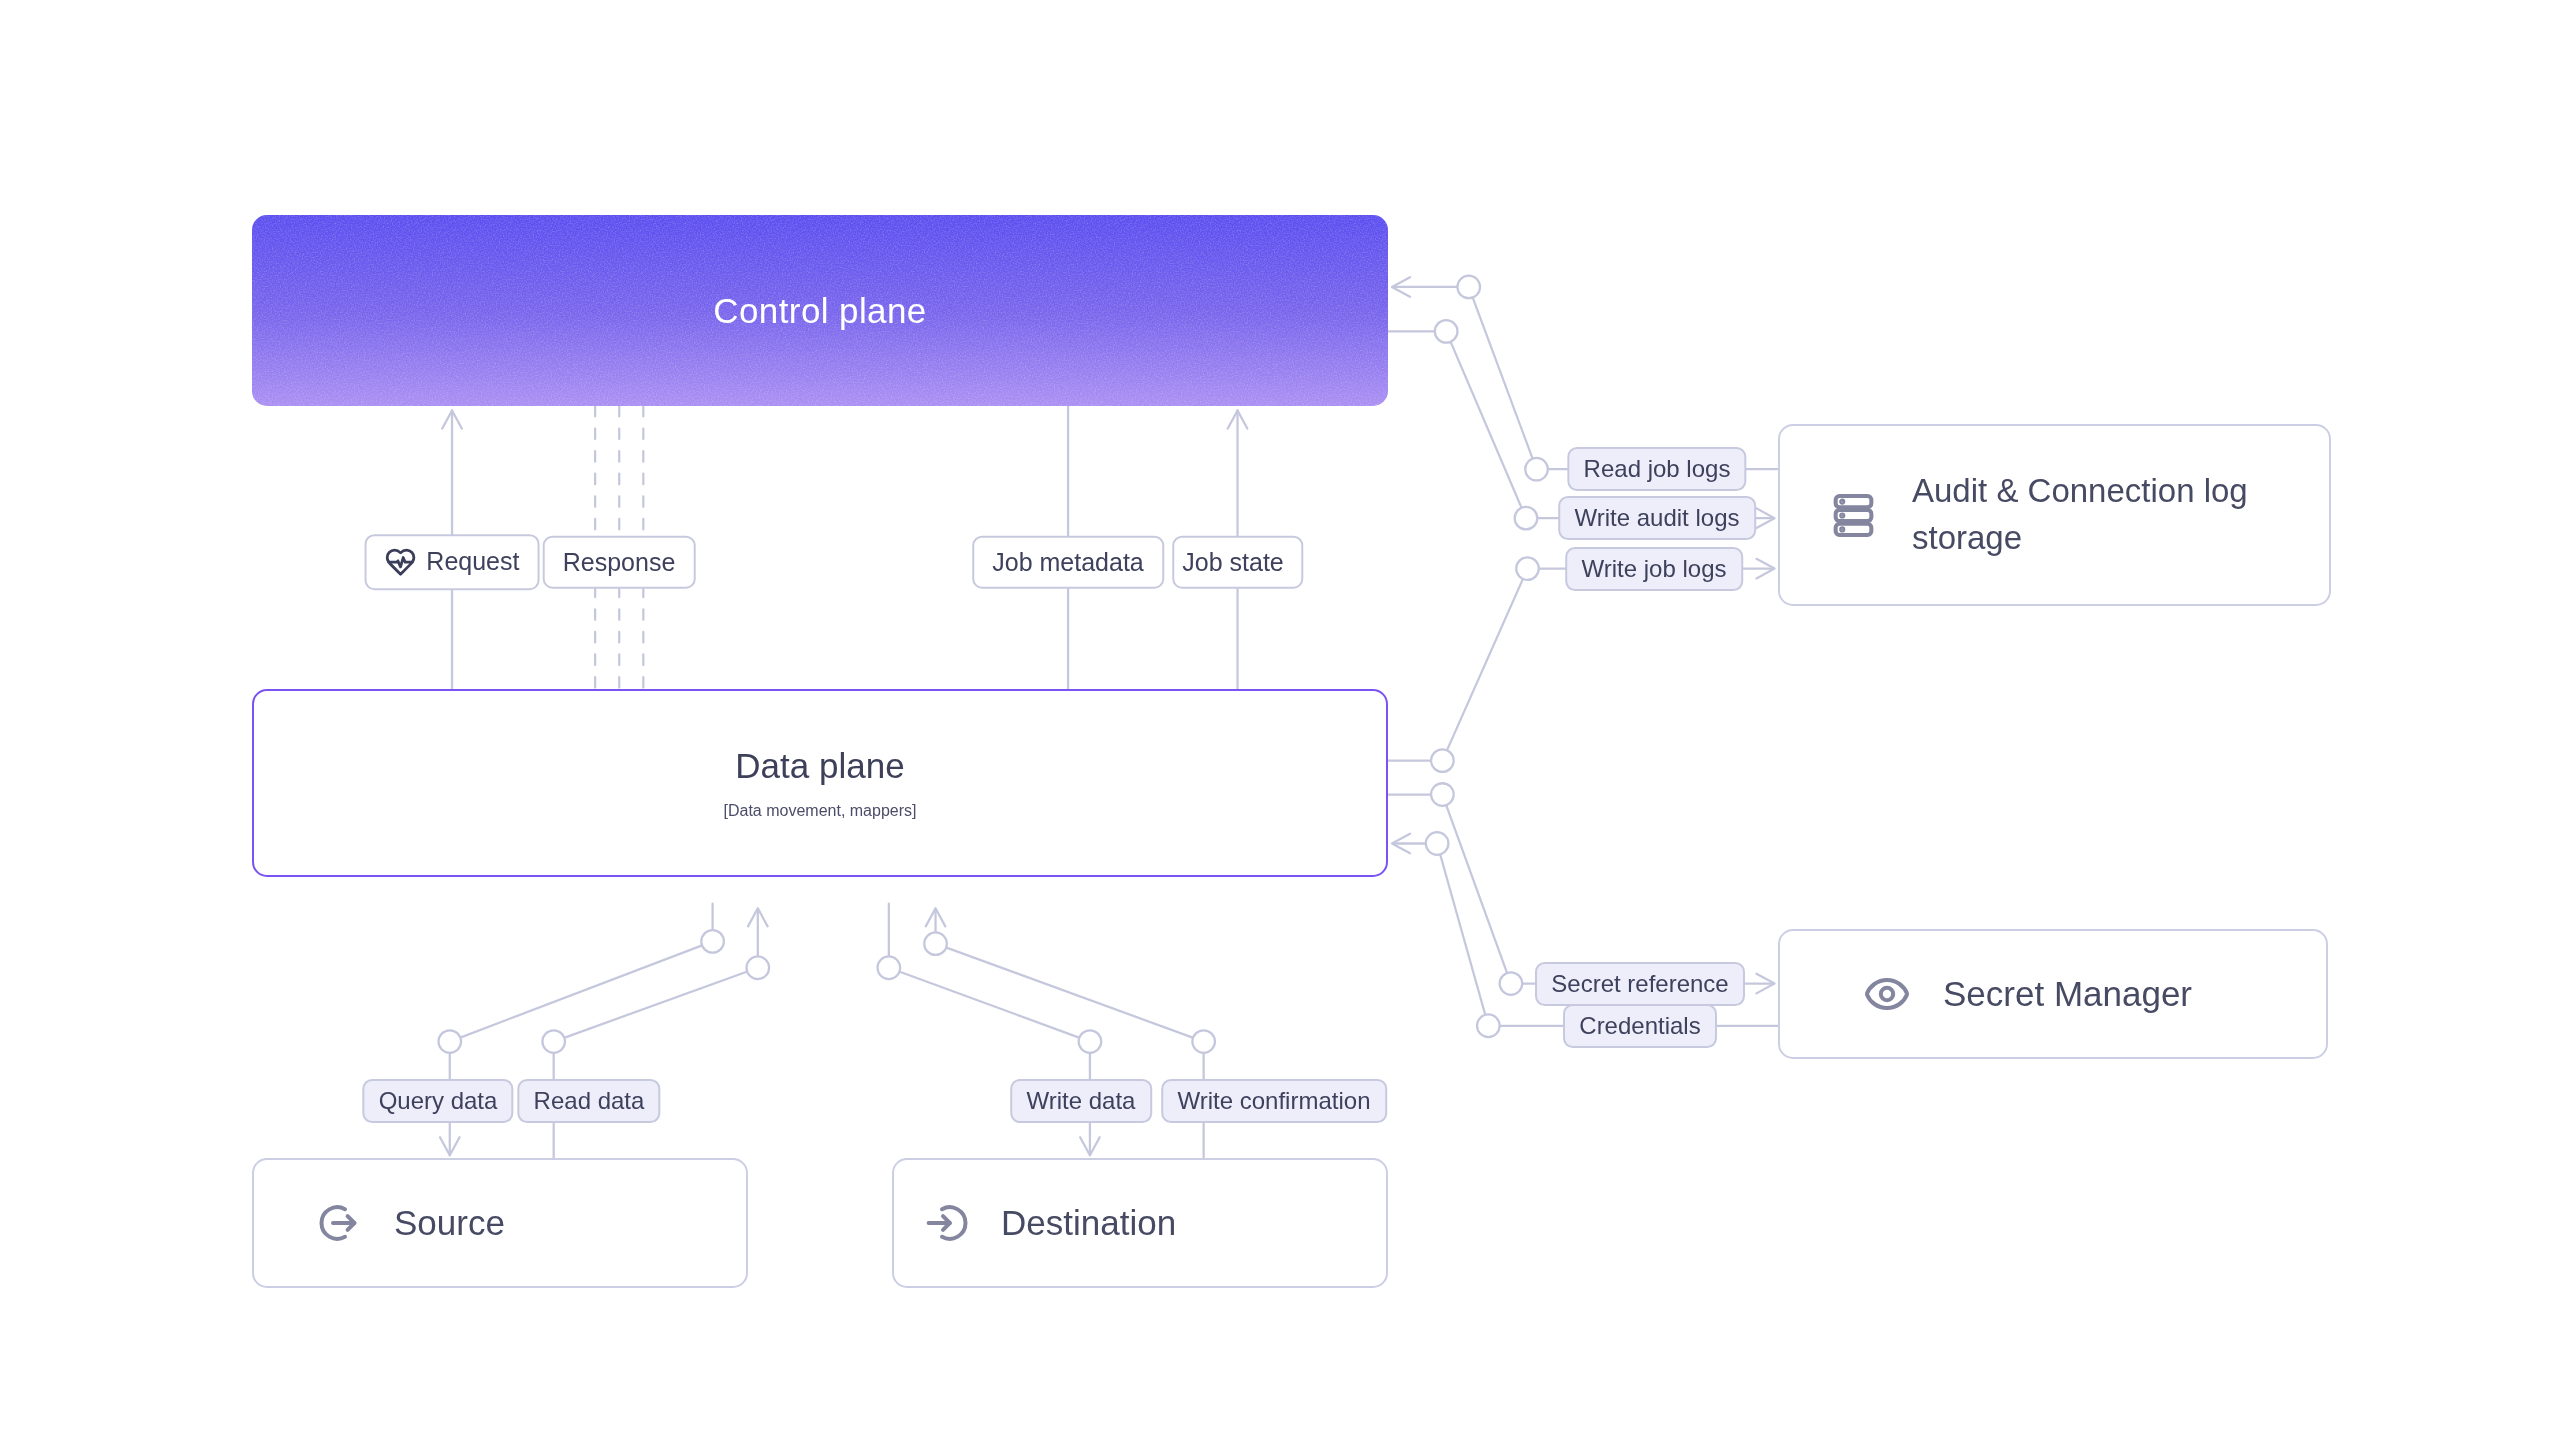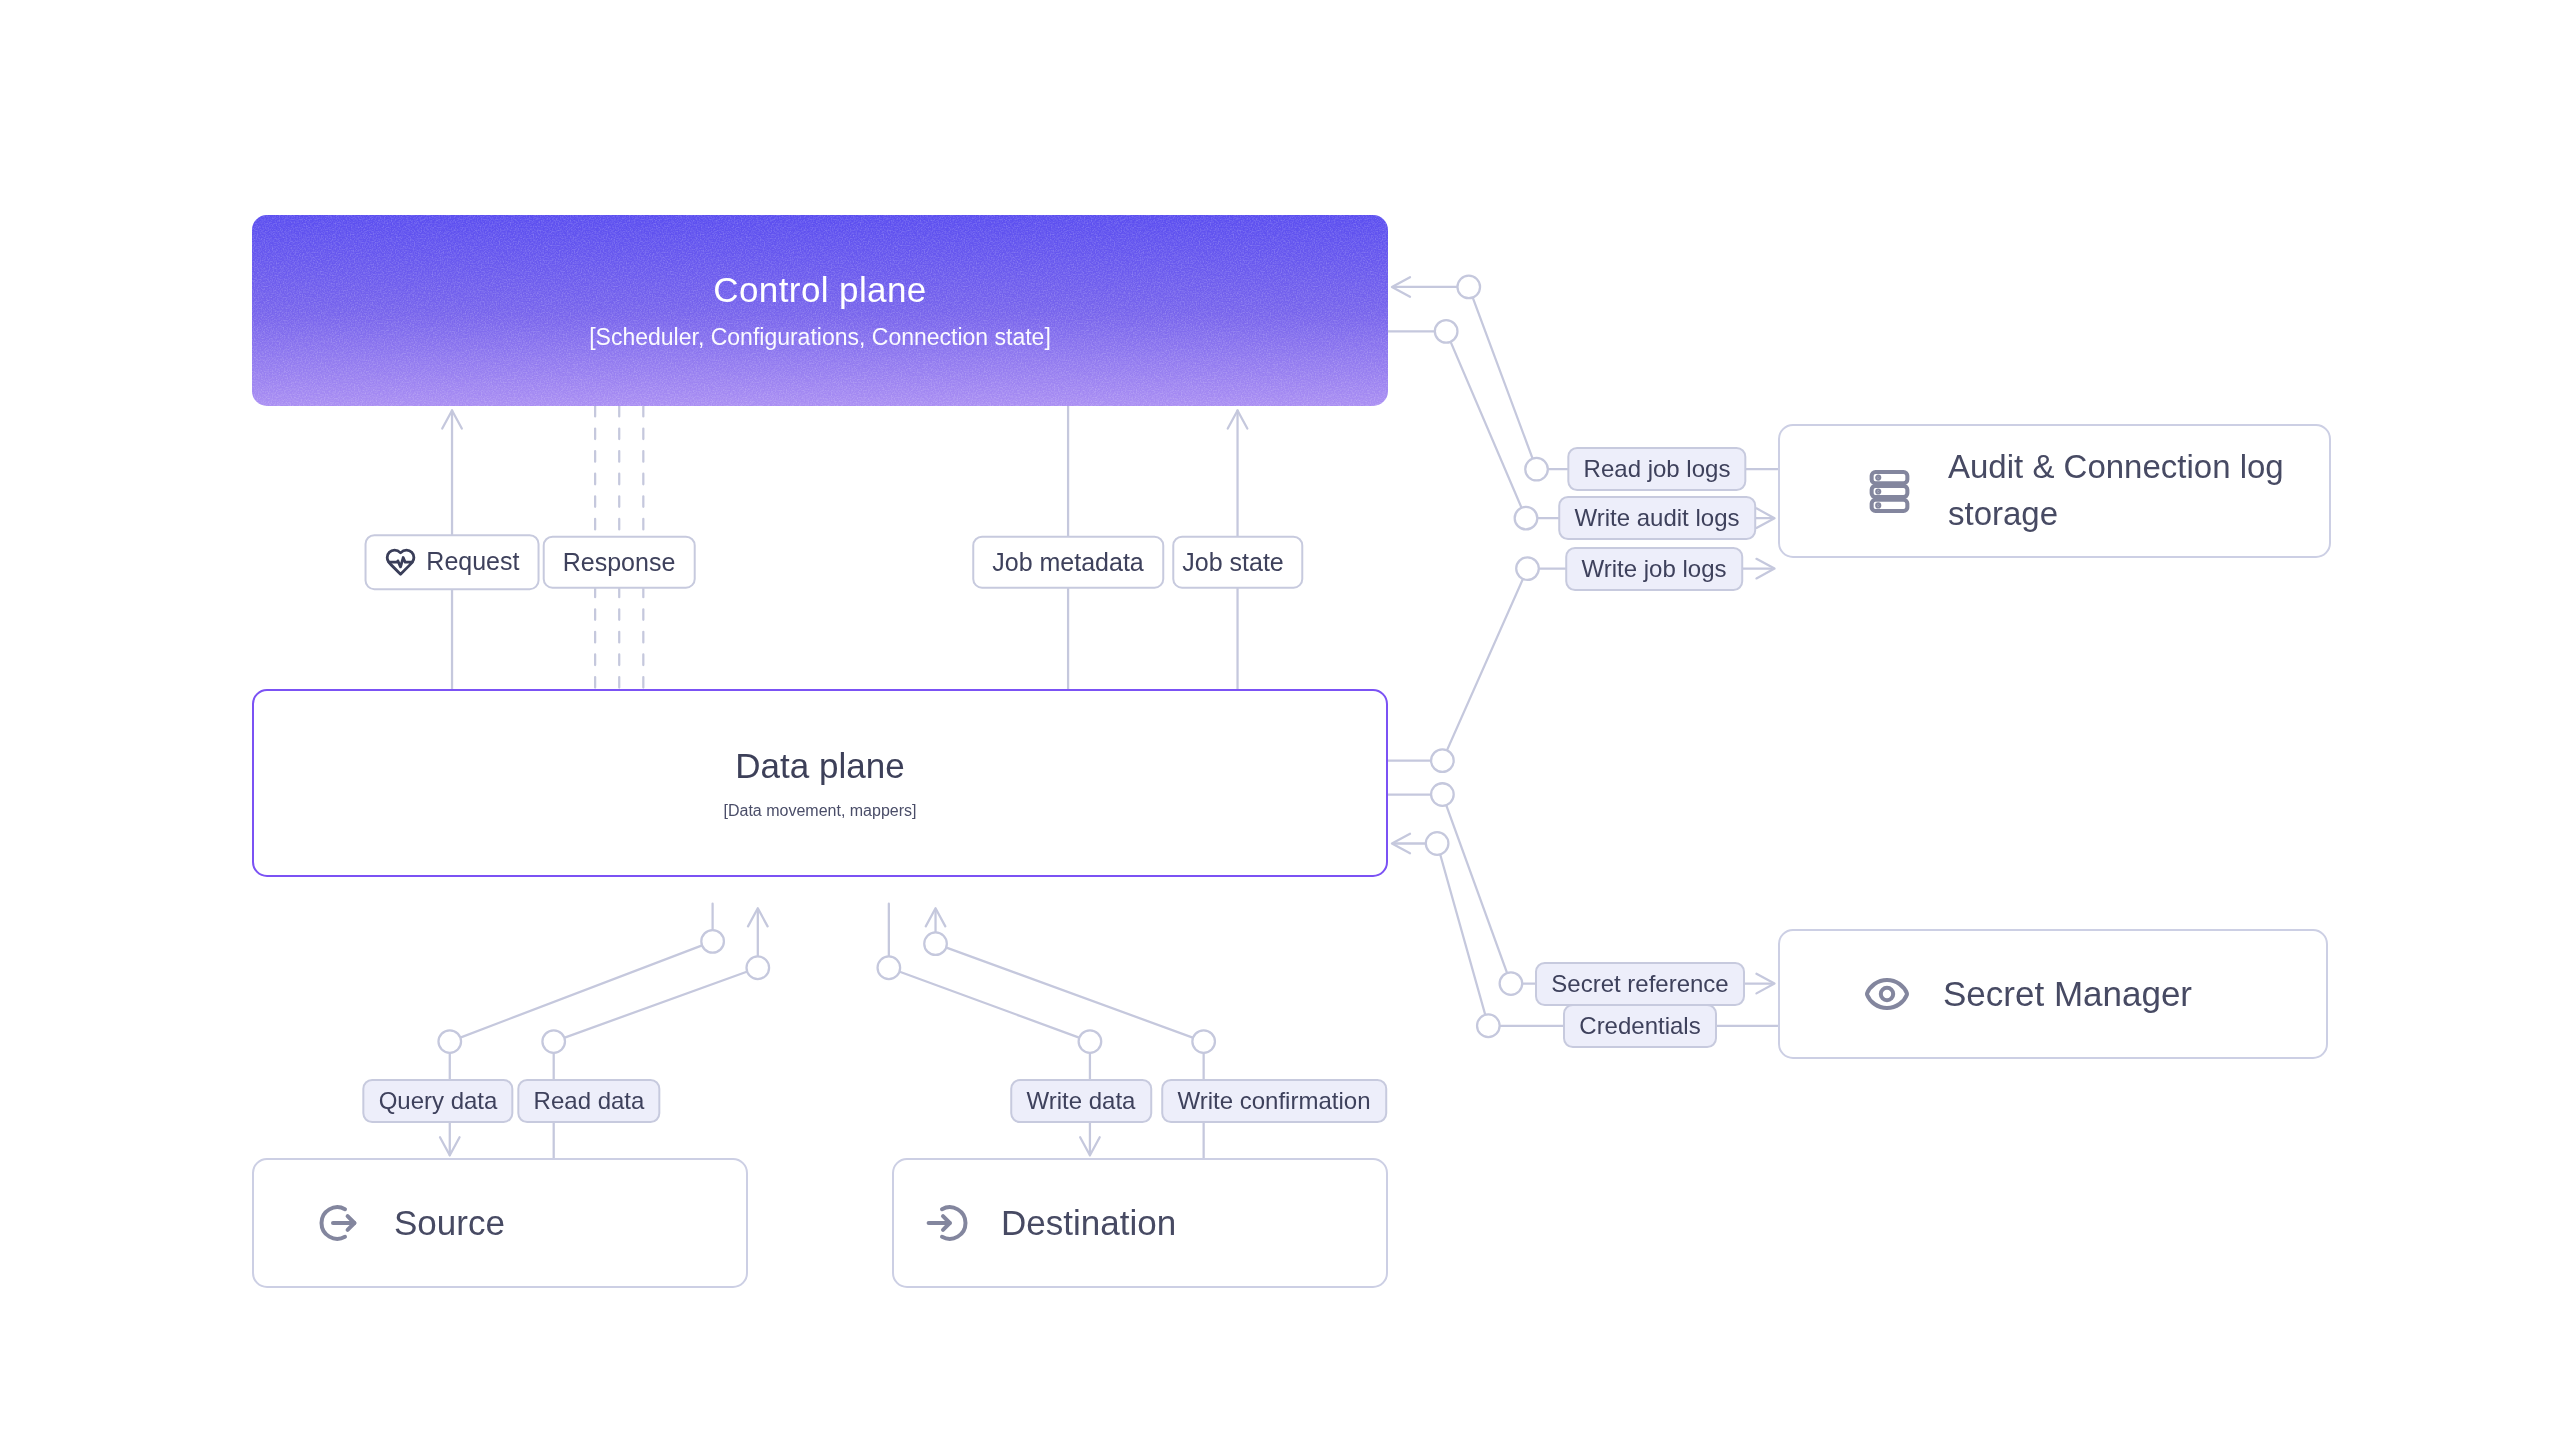--- a/index.html
+++ b/index.html
@@ -28,21 +28,21 @@
   .data{left:252px;top:689px;width:1136px;height:188px;border:2.3px solid #7b52f4;}
   .data .titles{width:100%;text-align:center;}
   .data .t{font-size:35px;font-weight:500;color:#3d4059;}
   .data .s{font-size:16px;font-weight:400;color:#4a4d68;margin-top:16.6px;}
 
   
   .endpoint{display:flex;align-items:center;}
   .endpoint .row{display:flex;align-items:center;width:100%;}
   .source{left:252px;top:1158px;width:496px;height:130px;}
   .destination{left:892px;top:1158px;width:496px;height:130px;}
-  .audit{left:1778px;top:424px;width:553px;height:134px;padding-left:36px;}
+  .audit{left:1778px;top:424px;width:553px;height:182px;}
   .secret{left:1778px;top:929px;width:550px;height:130px;}
   .ep-title{font-size:35px;font-weight:500;color:#474a63;}
   .audit .ep-title{font-size:33px;line-height:1.42;width:354px;}
   .icon{flex:0 0 auto;color:#83869e;display:flex;align-items:center;justify-content:center;}
 
   
   .tag{position:absolute;transform:translate(-50%,-50%);display:inline-flex;align-items:center;
        white-space:nowrap;box-sizing:border-box;border:2.3px solid #c7cade;border-radius:9.8px;
        color:#3e415c;background:#fff;z-index:3;}
   .tag-top{font-size:25px;font-weight:500;padding:9.8px 18px;}
@@ -162,21 +162,20 @@
     <svg class="grain" aria-hidden="true" viewBox="0 0 1508 254" width="1136" height="191">
       <filter id="grainF">
           <feTurbulence type="fractalNoise" baseFrequency="0.55" numOctaves="2" stitchTiles="stitch"></feTurbulence>
         <feColorMatrix type="matrix" values="0 0 0 0 1  0 0 0 0 1  0 0 0 0 1  0.9 0 0 0 -0.35"></feColorMatrix>
         </filter>
       <rect width="100%" height="100%" filter="url(#grainF)"></rect>
     </svg>
     <div class="box-inner">
         <div class="titles">
       <div class="t">Control plane</div>
-      <div class="s">[Scheduler, Configurations, Connection state]</div>
     </div>
       </div>
   </div>
 
   <div class="box data">
     <div class="box-inner">
         <div class="titles">
       <div class="t">Data plane</div>
       <div class="s">[Data movement, mappers]</div>
     </div>

